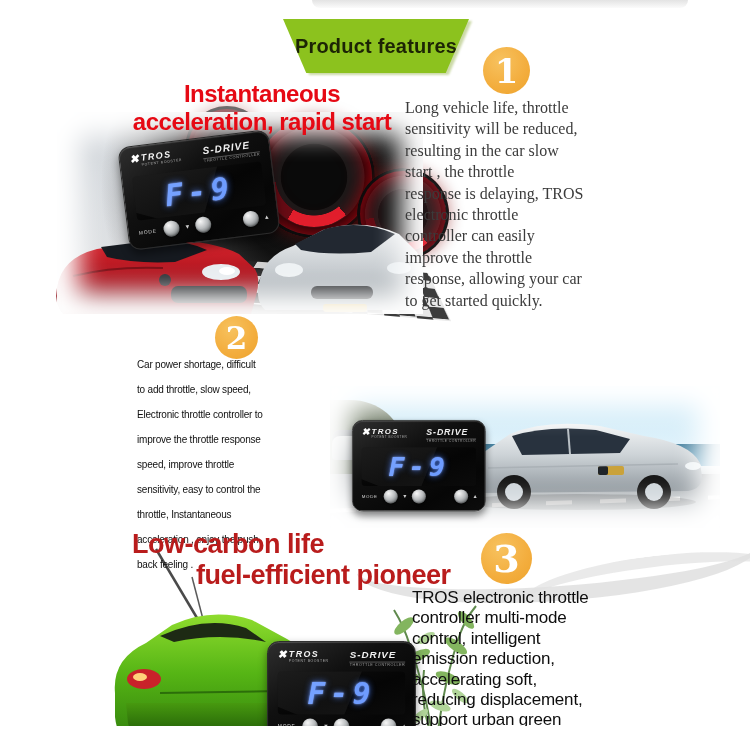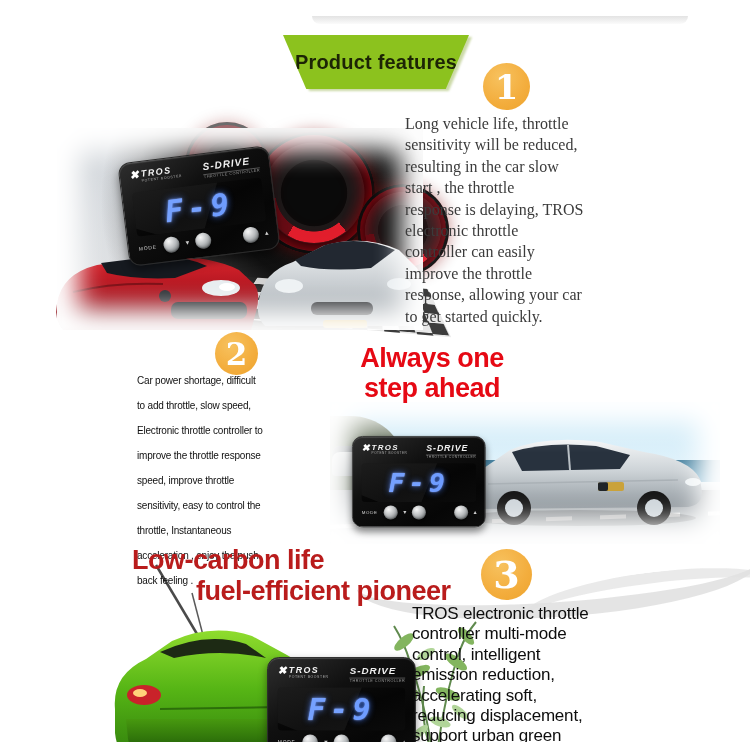--- a/index.html
+++ b/index.html
@@ -1,17 +1,17 @@
 <!DOCTYPE html>
 <html><head>
 <meta charset="utf-8">
 <style>
   html,body{margin:0;padding:0;background:#fff;}
   .canvas{position:relative;width:750px;height:726px;overflow:hidden;background:#fff;
-          font-family:"Liberation Sans",sans-serif;margin-top:16px;}
+          font-family:"Liberation Sans",sans-serif;}
   .abs{position:absolute;}
   .pre{white-space:pre;}
 
   
   .top-band{left:312px;top:0;width:376px;height:8px;border-radius:0 0 14px 14px;
     background:linear-gradient(#dcdcdc,#fafafa);opacity:.8;}
 
   
   .banner{left:283px;top:19px;width:186px;height:54px;background:#8cc21e;
     clip-path:polygon(0 0,100% 0,87.5% 100%,12.5% 100%);
@@ -199,20 +199,22 @@
         <span class="dev-btn"></span>
         <span class="tri">▼</span>
         <span class="dev-btn"></span>
         <span class="spacer"></span>
         <span class="dev-btn"></span>
         <span class="tri">▲</span>
       </div>
     </div>
   </div>
 
+  <div class="abs title-red title1 pre">Instantaneous
+acceleration, rapid start</div>
   <div class="abs body-serif pre">Long vehicle life, throttle
 sensitivity will be reduced,
 resulting in the car slow
 start , the throttle
 response is delaying, TROS
 electronic throttle
 controller can easily
 improve the throttle
 response, allowing your car
 to get started quickly.</div>
@@ -222,22 +224,20 @@
   </div>
   <div class="abs body2 pre">Car power shortage, difficult
 to add throttle, slow speed,
 Electronic throttle controller to
 improve the throttle response
 speed, improve throttle
 sensitivity, easy to control the
 throttle, Instantaneous
 acceleration , enjoy the push
 back feeling .</div>
-  <div class="abs title-red title2 pre">Always one
-step ahead</div>
 
   <div class="abs photo2 fade">
     <div class="hill"></div>
     <div class="sea"></div>
     <div class="road"></div>
     <div class="road-line"></div>
     <div class="tiny-car"></div>
 
     <svg class="abs" style="left:118px;top:20px;" width="262" height="110" viewBox="0 0 262 110">
       <defs>

